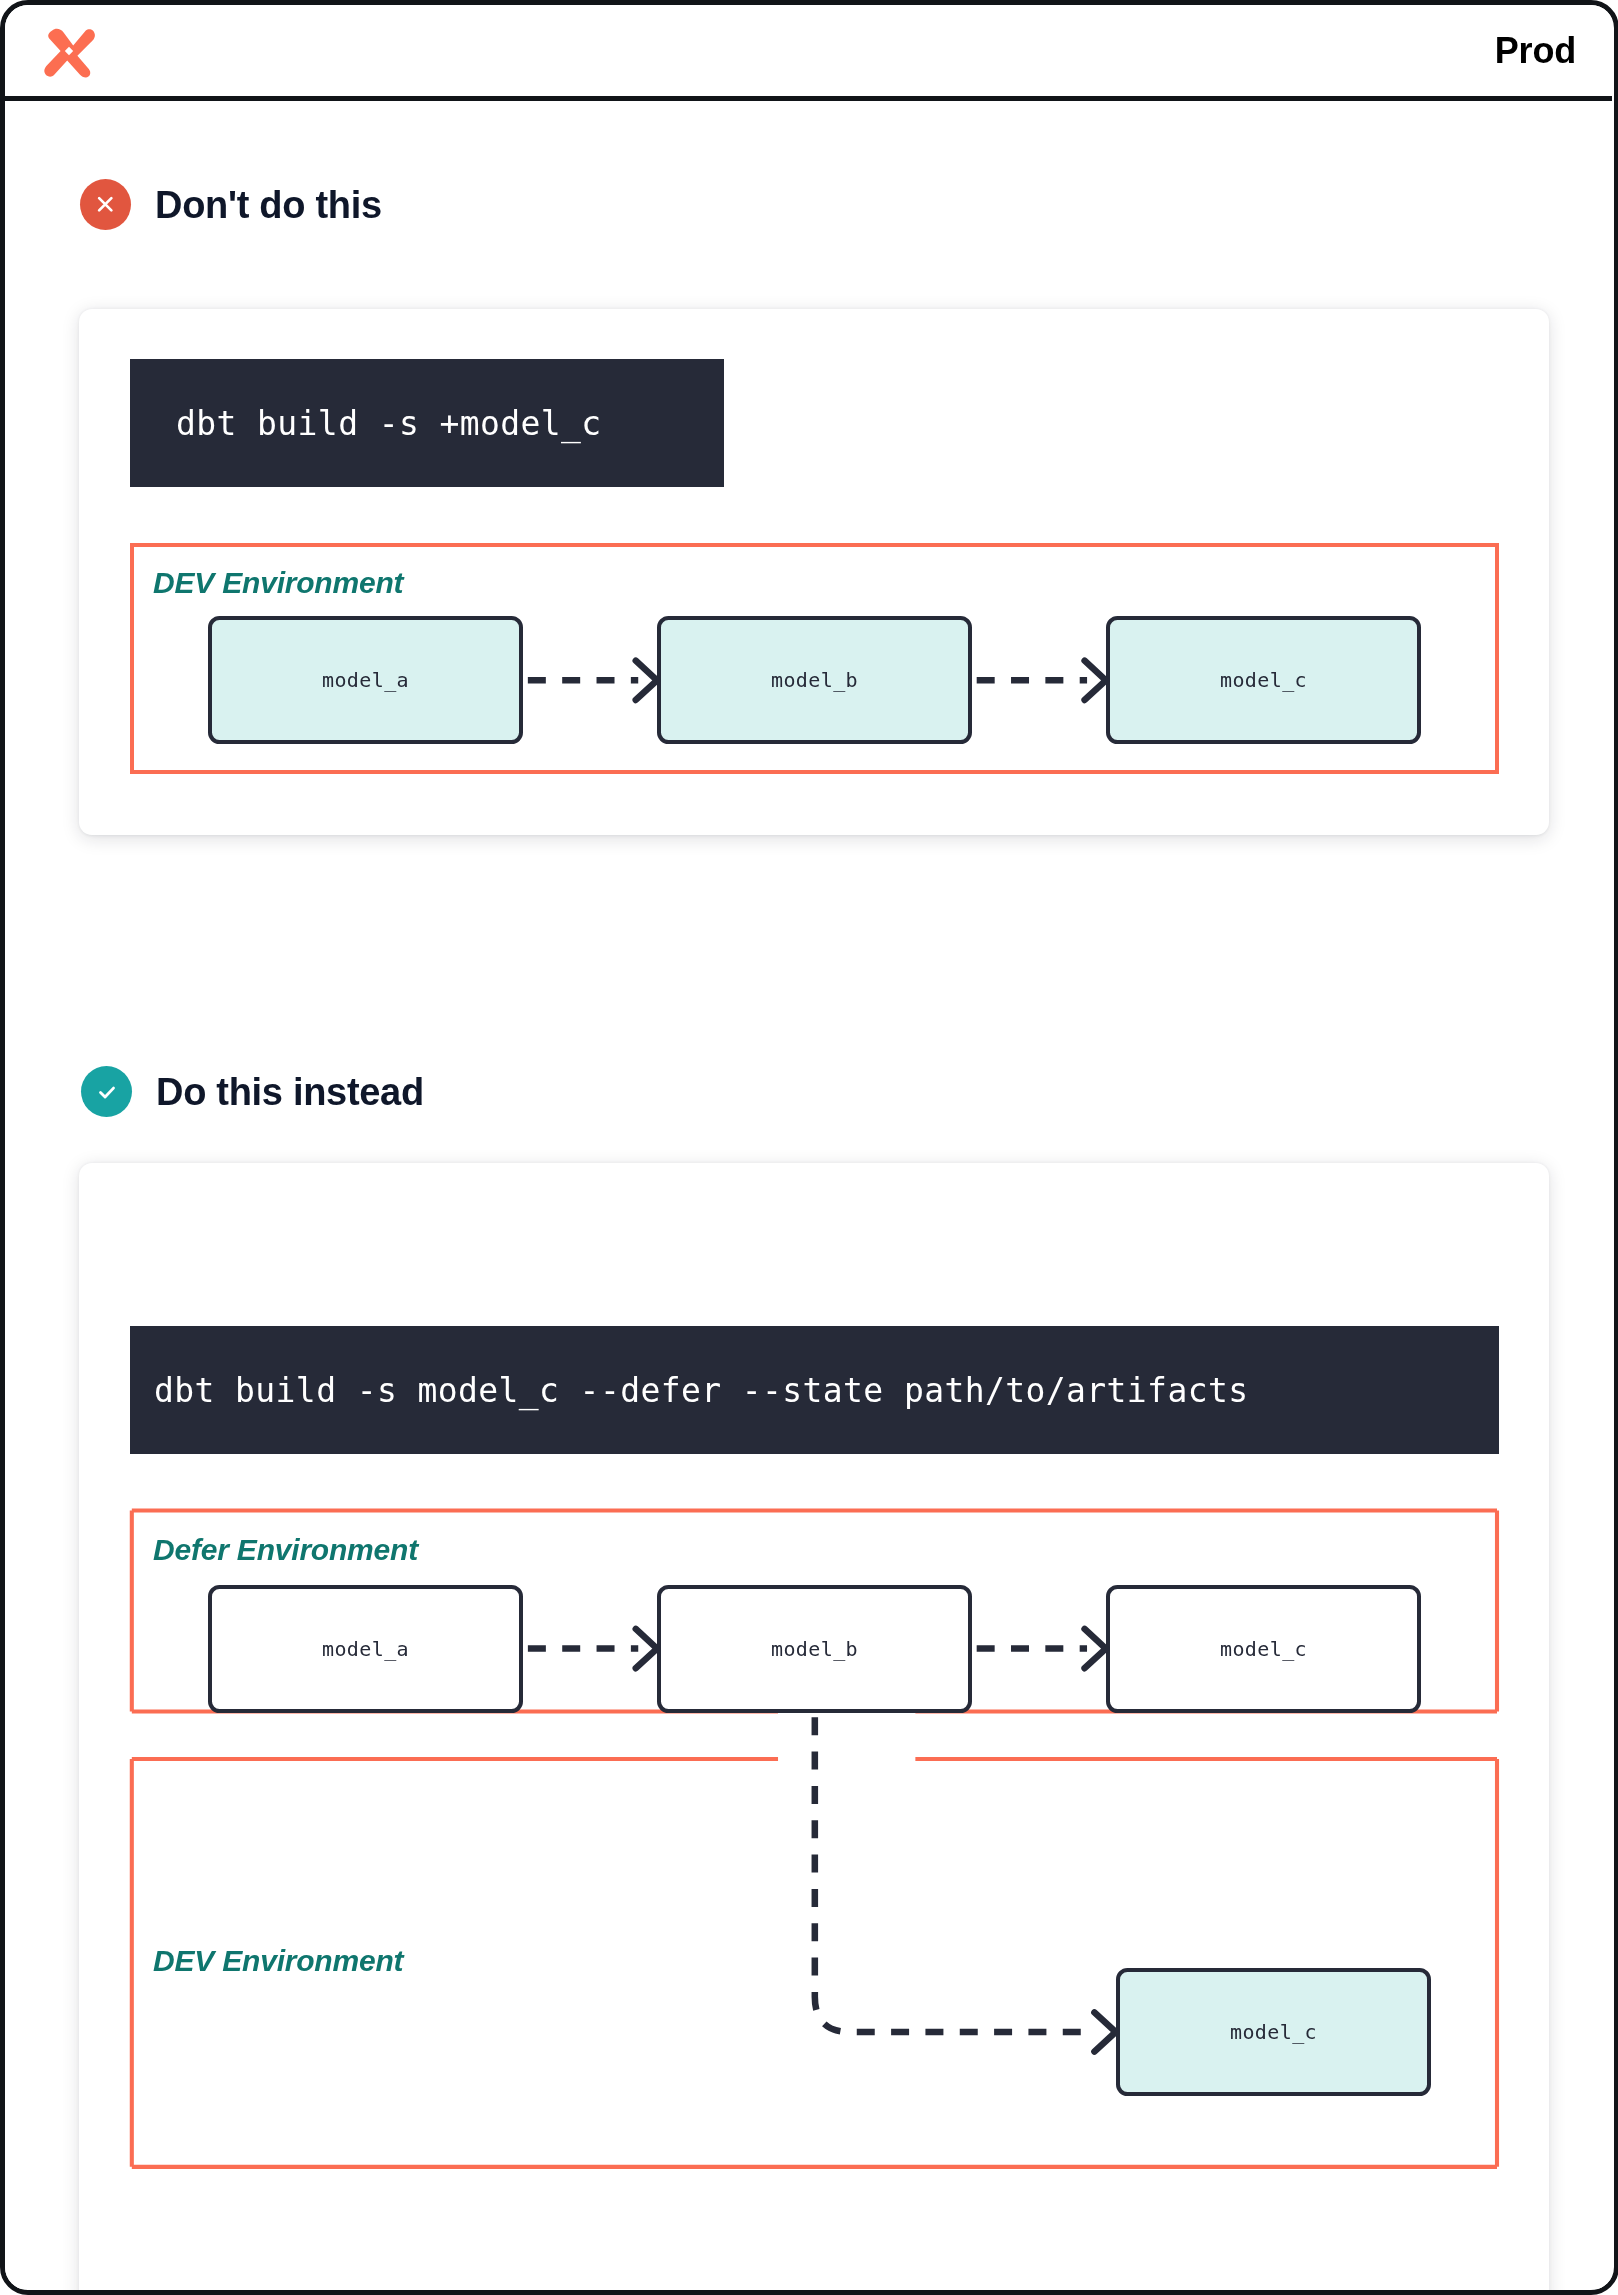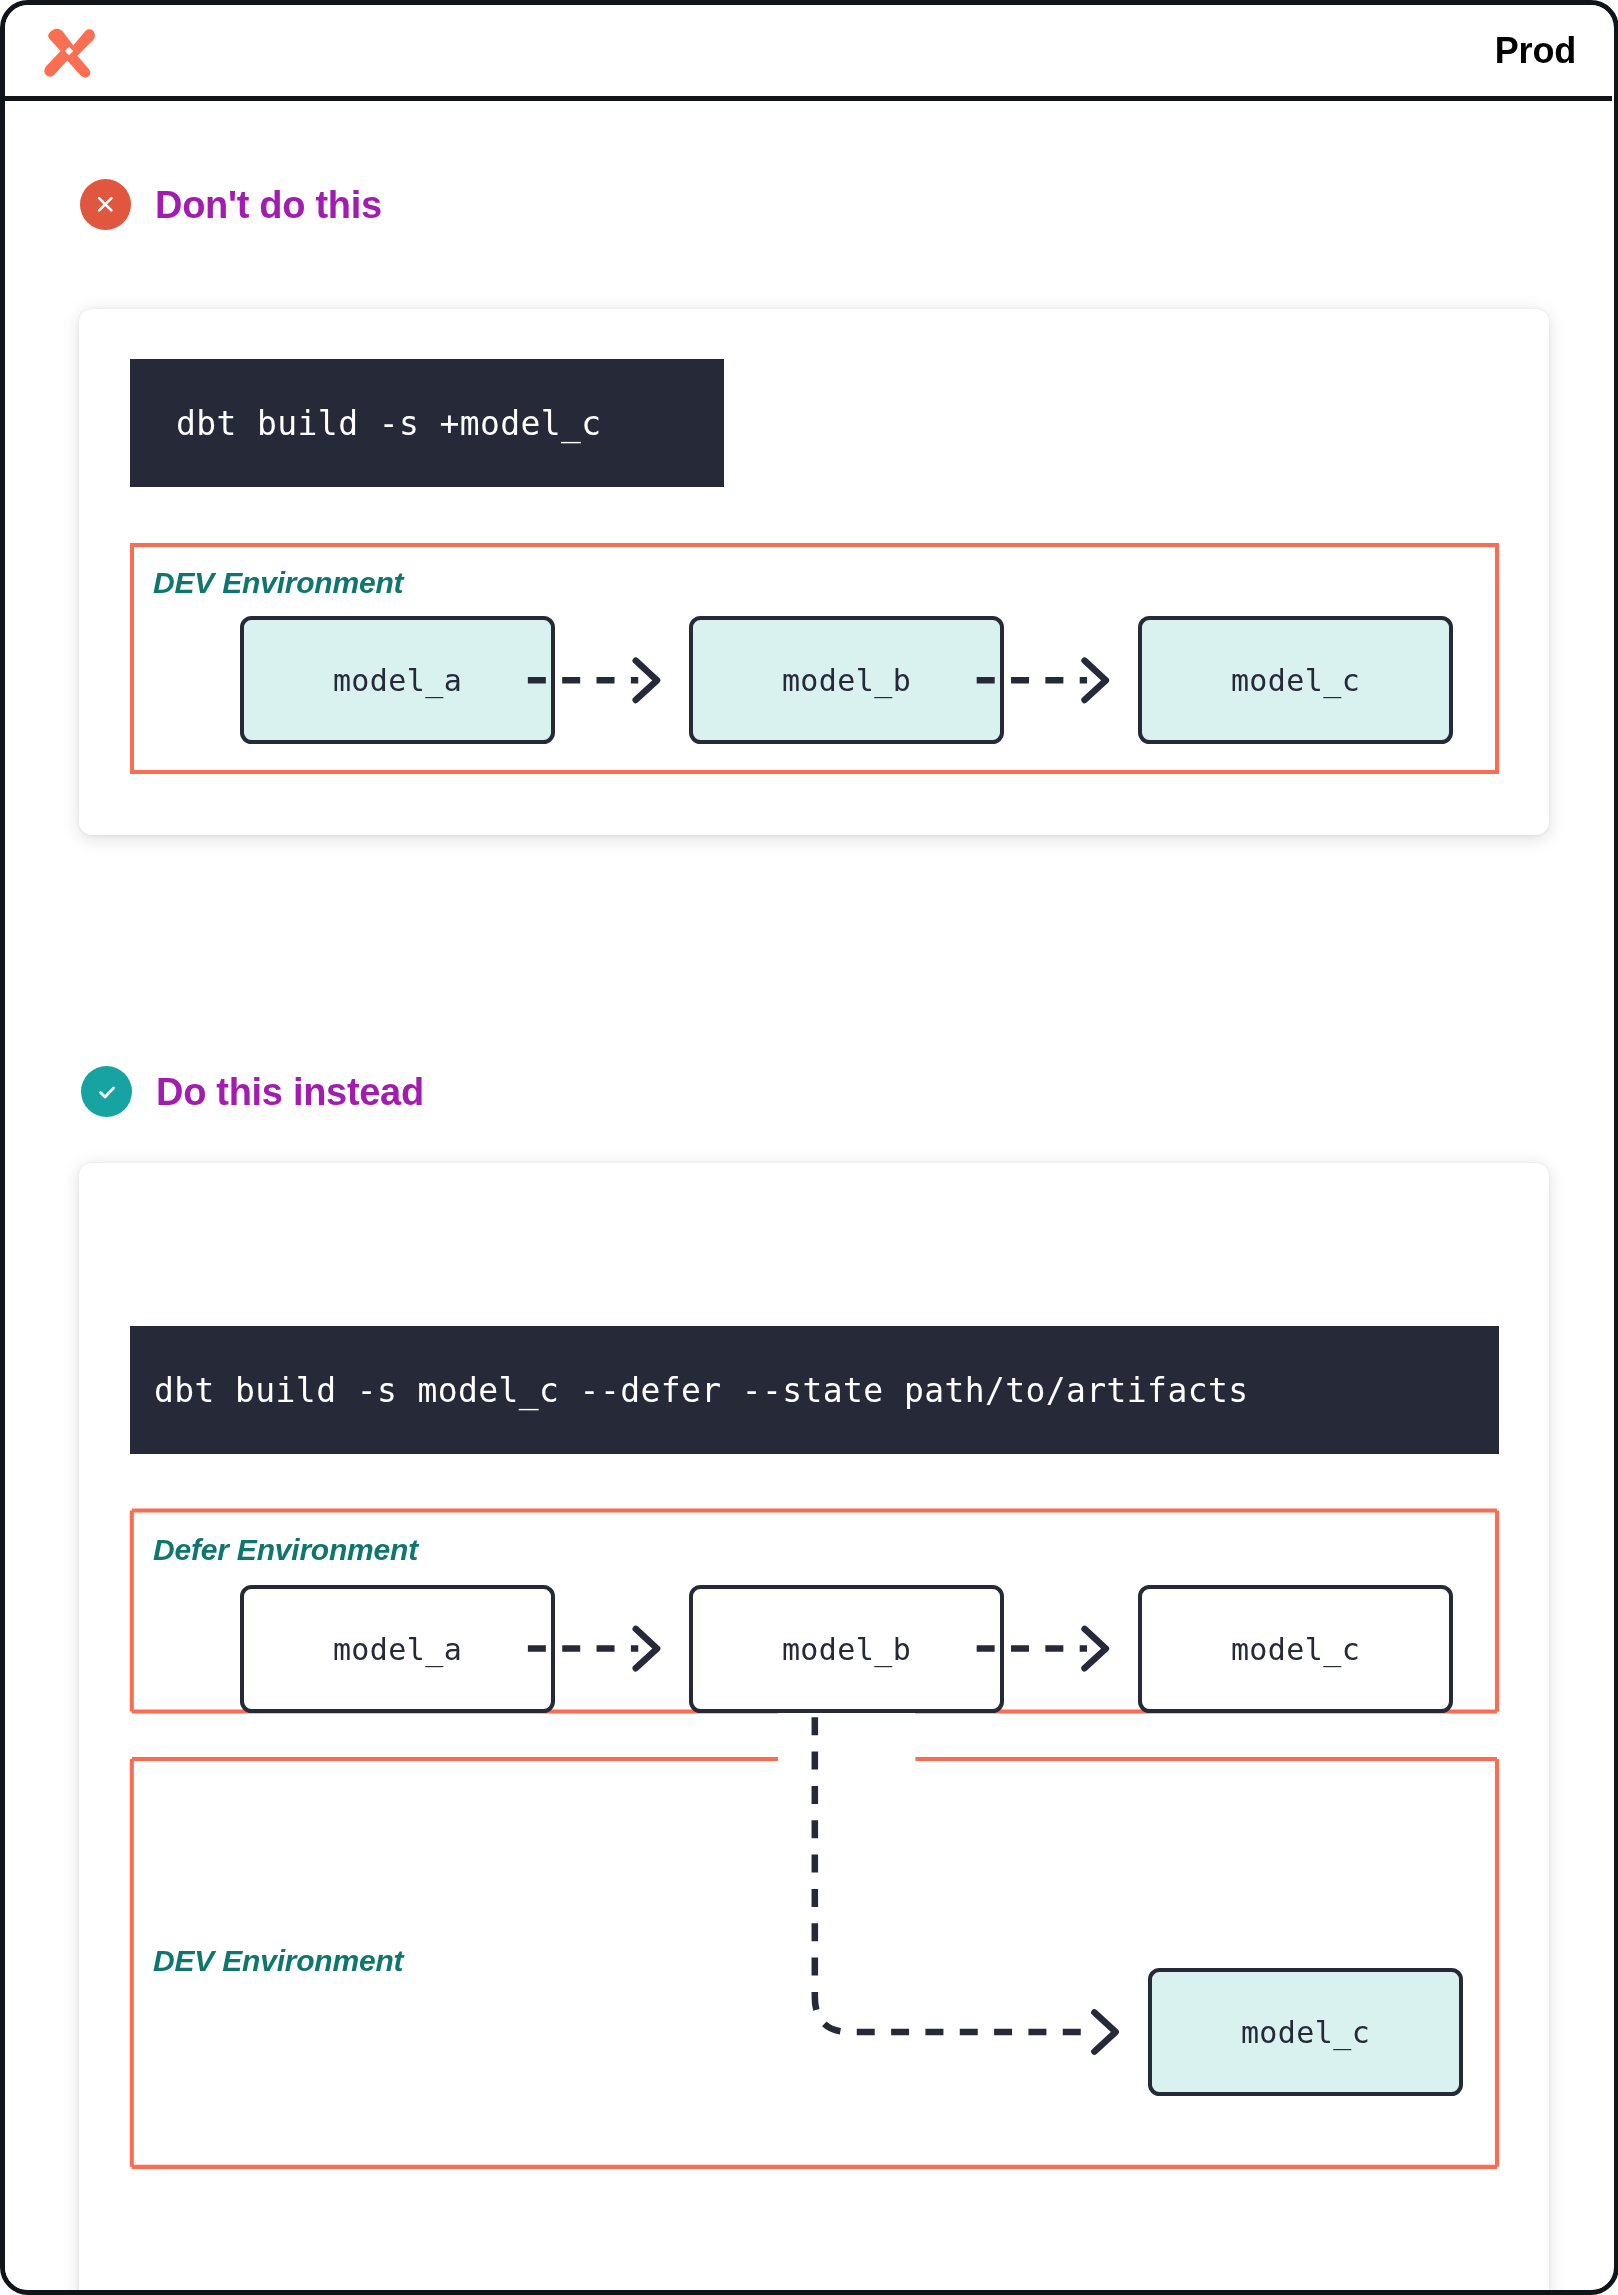--- a/index.html
+++ b/index.html
@@ -74,21 +74,21 @@
     display: flex;
     align-items: center;
     justify-content: center;
     flex: 0 0 auto;
   }
   .badge.bad  { background: #e1563f; }
   .badge.good { background: #18a3a3; }
   .section-title {
     font-size: 38px;
     font-weight: 700;
-    color: #a21caf;
+    color: #0f172a;
     letter-spacing: -0.3px;
     line-height: 1;
   }
 
   
   .card {
     background: #ffffff;
     border-radius: 13px;
     box-shadow: 0 3.3px 18px rgba(20,25,40,0.13), 0 0.8px 3.3px rgba(20,25,40,0.07);
   }
@@ -124,24 +124,23 @@
 
   
   .model-node {
     position: absolute;
     border: 4.9px solid #262a38;
     border-radius: 11.4px;
     display: flex;
     align-items: center;
     justify-content: center;
     font-family: "DejaVu Sans Mono", "Liberation Mono", monospace;
-    font-size: 30px;
+    font-size: 20px;
     color: #262a38;
     letter-spacing: 0.4px;
-    margin-left: 32px;
   }
   .model-node.teal  { background: #d9f2f0; }
   .model-node.plain { background: #ffffff; }
 
   svg.overlay {
     position: absolute;
     left: 0; top: 0;
     overflow: visible;
     pointer-events: none;
   }

